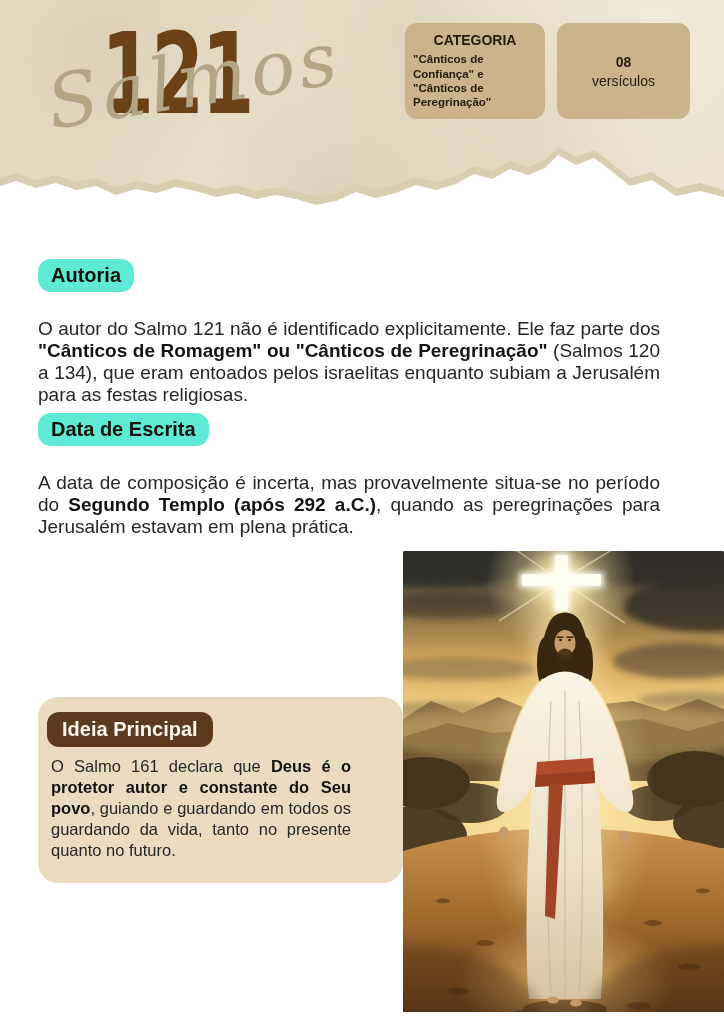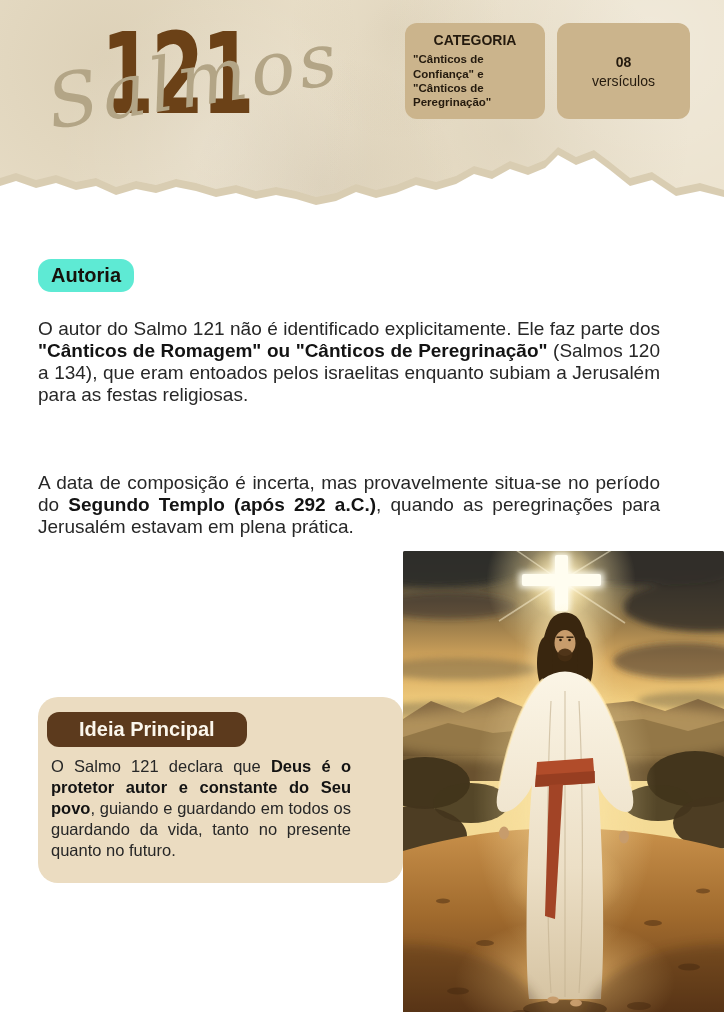--- a/index.html
+++ b/index.html
@@ -74,21 +74,21 @@
   .para.autoria { top:299px; }
   .para.data    { top:453px; }
 
   .idea-box {
     position:absolute; left:38px; top:697px; width:365px; height:186px;
     background:#ebdcc1; border-radius:20px; box-sizing:border-box;
   }
   .idea-pill {
     display:inline-block; margin:15px 0 0 9px;
     background:#5c3a1d; color:#fbf6ec;
-    border-radius:12px; padding:6px 32px;
+    border-radius:12px; padding:6px 15px;
     font-size:20px; font-weight:700; line-height:1.15;
   }
   .idea-text {
     margin:9px 52px 0 13px;
     font-size:16.5px; line-height:21px; text-align:justify; color:#272727;
   }
   .idea-text b { font-weight:700; color:#131313; }
 
   
   .hero {
@@ -114,25 +114,26 @@
   </div>
 
   <div class="badge verses">
     <div class="b-count">08</div>
     <div class="b-label">versículos</div>
   </div>
 
   <div class="chip autoria">Autoria</div>
   <p class="para autoria"><span>O autor do Salmo 121 não é identificado explicitamente. Ele faz parte dos </span><b>"Cânticos de Romagem" ou "Cânticos de Peregrinação"</b><span> (Salmos 120 a 134), que eram entoados pelos israelitas enquanto subiam a Jerusalém para as festas religiosas.</span></p>
 
+  <div class="chip data">Data de Escrita</div>
   <p class="para data"><span>A data de composição é incerta, mas provavelmente situa-se no período do </span><b>Segundo Templo (após 292 a.C.)</b><span>, quando as peregrinações para Jerusalém estavam em plena prática.</span></p>
 
   <div class="idea-box">
     <div class="idea-pill">Ideia Principal</div>
-    <p class="idea-text"><span>O Salmo 121 declara que </span><b>Deus é o protetor autor e constante do Seu povo</b><span>, guiando e guardando em todos os guardando da vida, tanto no presente quanto no futuro.</span></p>
+    <p class="idea-text"><span>O Salmo 161 declara que </span><b>Deus é o protetor autor e constante do Seu povo</b><span>, guiando e guardando em todos os guardando da vida, tanto no presente quanto no futuro.</span></p>
   </div>
 
   <div class="hero" role="img" aria-label="Jesus de túnica branca com faixa vermelha caminhando em direção ao observador, com uma cruz brilhante no céu dourado do pôr do sol">
     <svg viewBox="0 0 321 473" width="321" height="473" preserveAspectRatio="none">
       <defs>
         <linearGradient id="sky" x1="0" y1="0" x2="0" y2="1">
           <stop offset="0" stop-color="#3a372f"></stop>
           <stop offset=".10" stop-color="#544c3a"></stop>
           <stop offset=".22" stop-color="#9a7c4a"></stop>
           <stop offset=".34" stop-color="#d8a95e"></stop>

